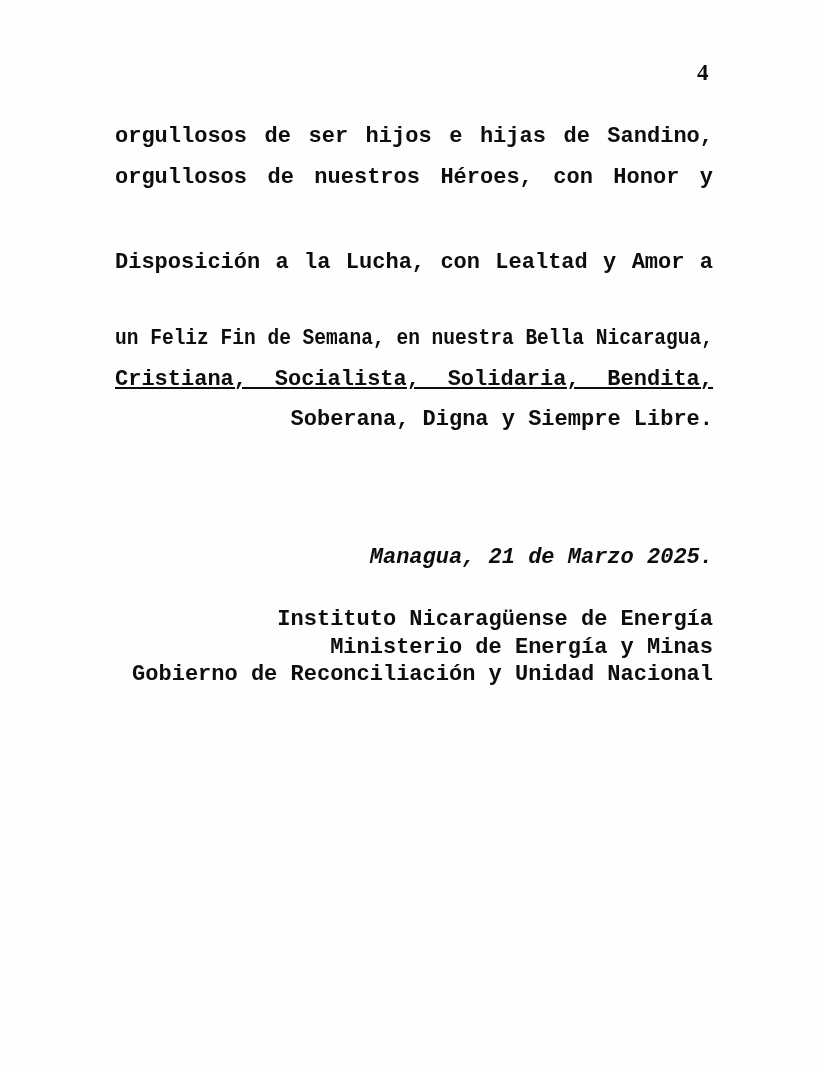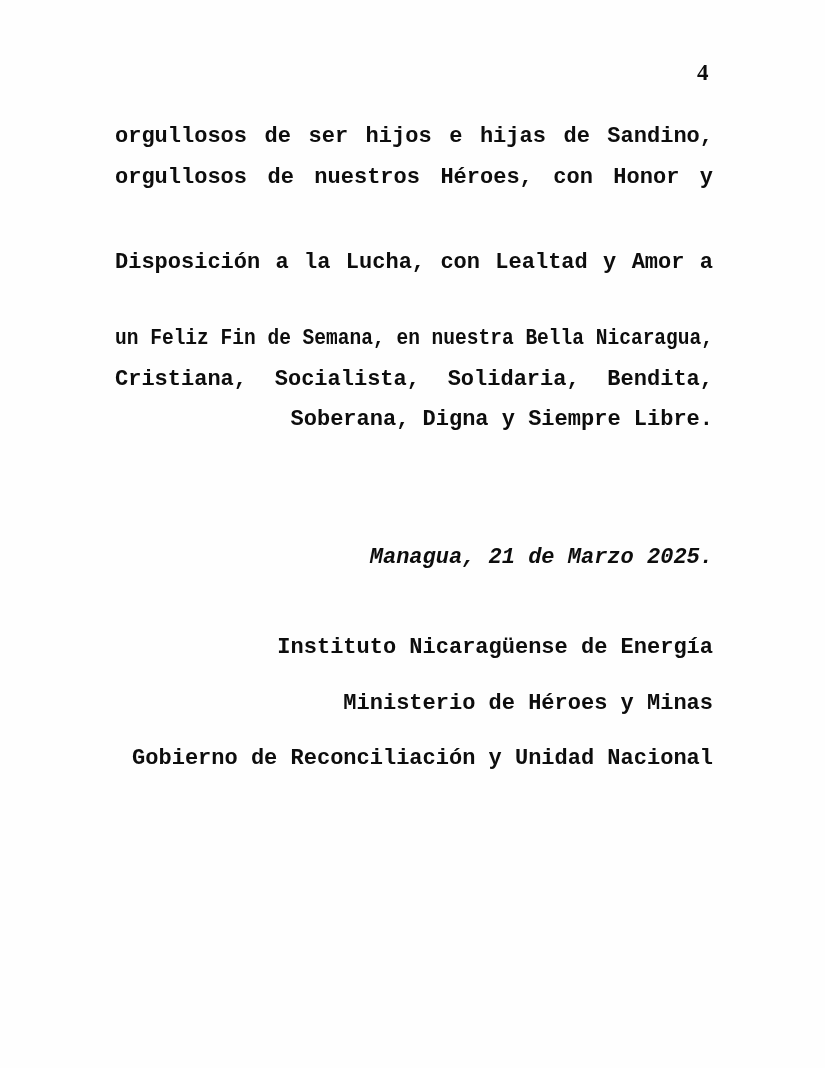--- a/index.html
+++ b/index.html
@@ -50,21 +50,20 @@
   .date-block .line {
     height: 27px;
     line-height: 27px;
     white-space: nowrap;
   }
   .signature-block { top: 606px; }
   .signature-block .line {
     height: 27.5px;
     line-height: 27.5px;
     white-space: nowrap;
-    margin-top: 28px;
   }
 </style>
 </head>
 <body>
 
 <div class="page" style="background: rgb(254, 254, 254); color: rgb(13, 13, 13);">
 
   <div class="page-number">4</div>
 
   <div class="block para para-1">
@@ -77,38 +76,38 @@
     <div class="line">
       <span class="line-text fit-justify" style="word-spacing: 2.13672px; margin-top: 45px;">Disposición a la Lucha, con Lealtad y Amor a</span>
     </div>
   </div>
 
   <div class="block para para-2">
     <div class="line">
       <span class="line-text fit-justify" style="transform: scaleX(0.888146);">un Feliz Fin de Semana, en nuestra Bella Nicaragua,</span>
     </div>
     <div class="line">
-      <span class="line-text fit-justify" style="word-spacing: 14.5px;">Cristiana, Socialista, Solidaria, Bendita,</span>
+      <span class="line-text fit-justify" style="word-spacing: 14.5px; text-decoration: underline;">Cristiana, Socialista, Solidaria, Bendita,</span>
     </div>
     <div class="line">
       <span class="line-text">Soberana, Digna y Siempre Libre.</span>
     </div>
   </div>
 
   <div class="block date-block">
     <div class="line">
       <span class="line-text">Managua, 21 de Marzo 2025.</span>
     </div>
   </div>
 
   <div class="block signature-block">
     <div class="line">
       <span class="line-text">Instituto Nicaragüense de Energía</span>
     </div>
     <div class="line">
-      <span class="line-text">Ministerio de Héroes y Minas</span>
+      <span class="line-text">Ministerio de Energía y Minas</span>
     </div>
     <div class="line">
       <span class="line-text">Gobierno de Reconciliación y Unidad Nacional</span>
     </div>
   </div>
 
 </div>
 
 </body></html>

